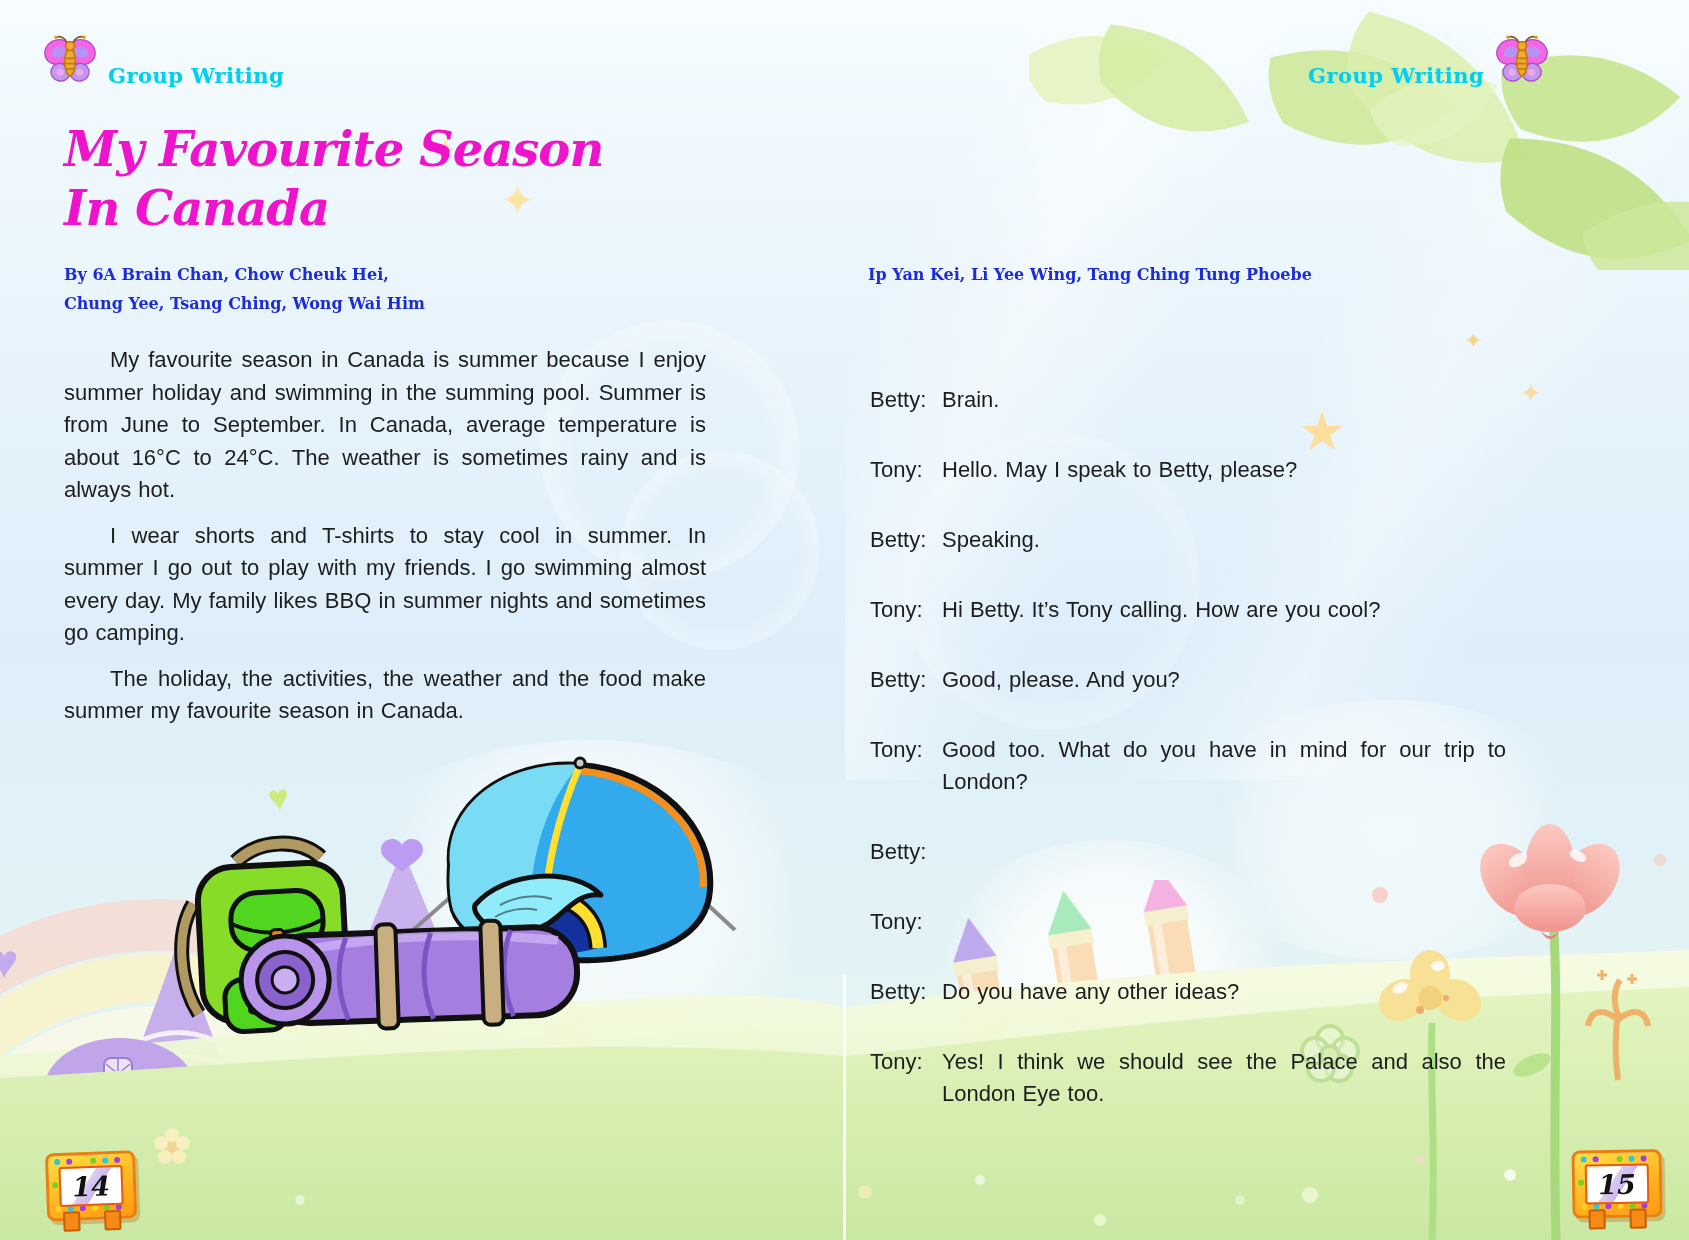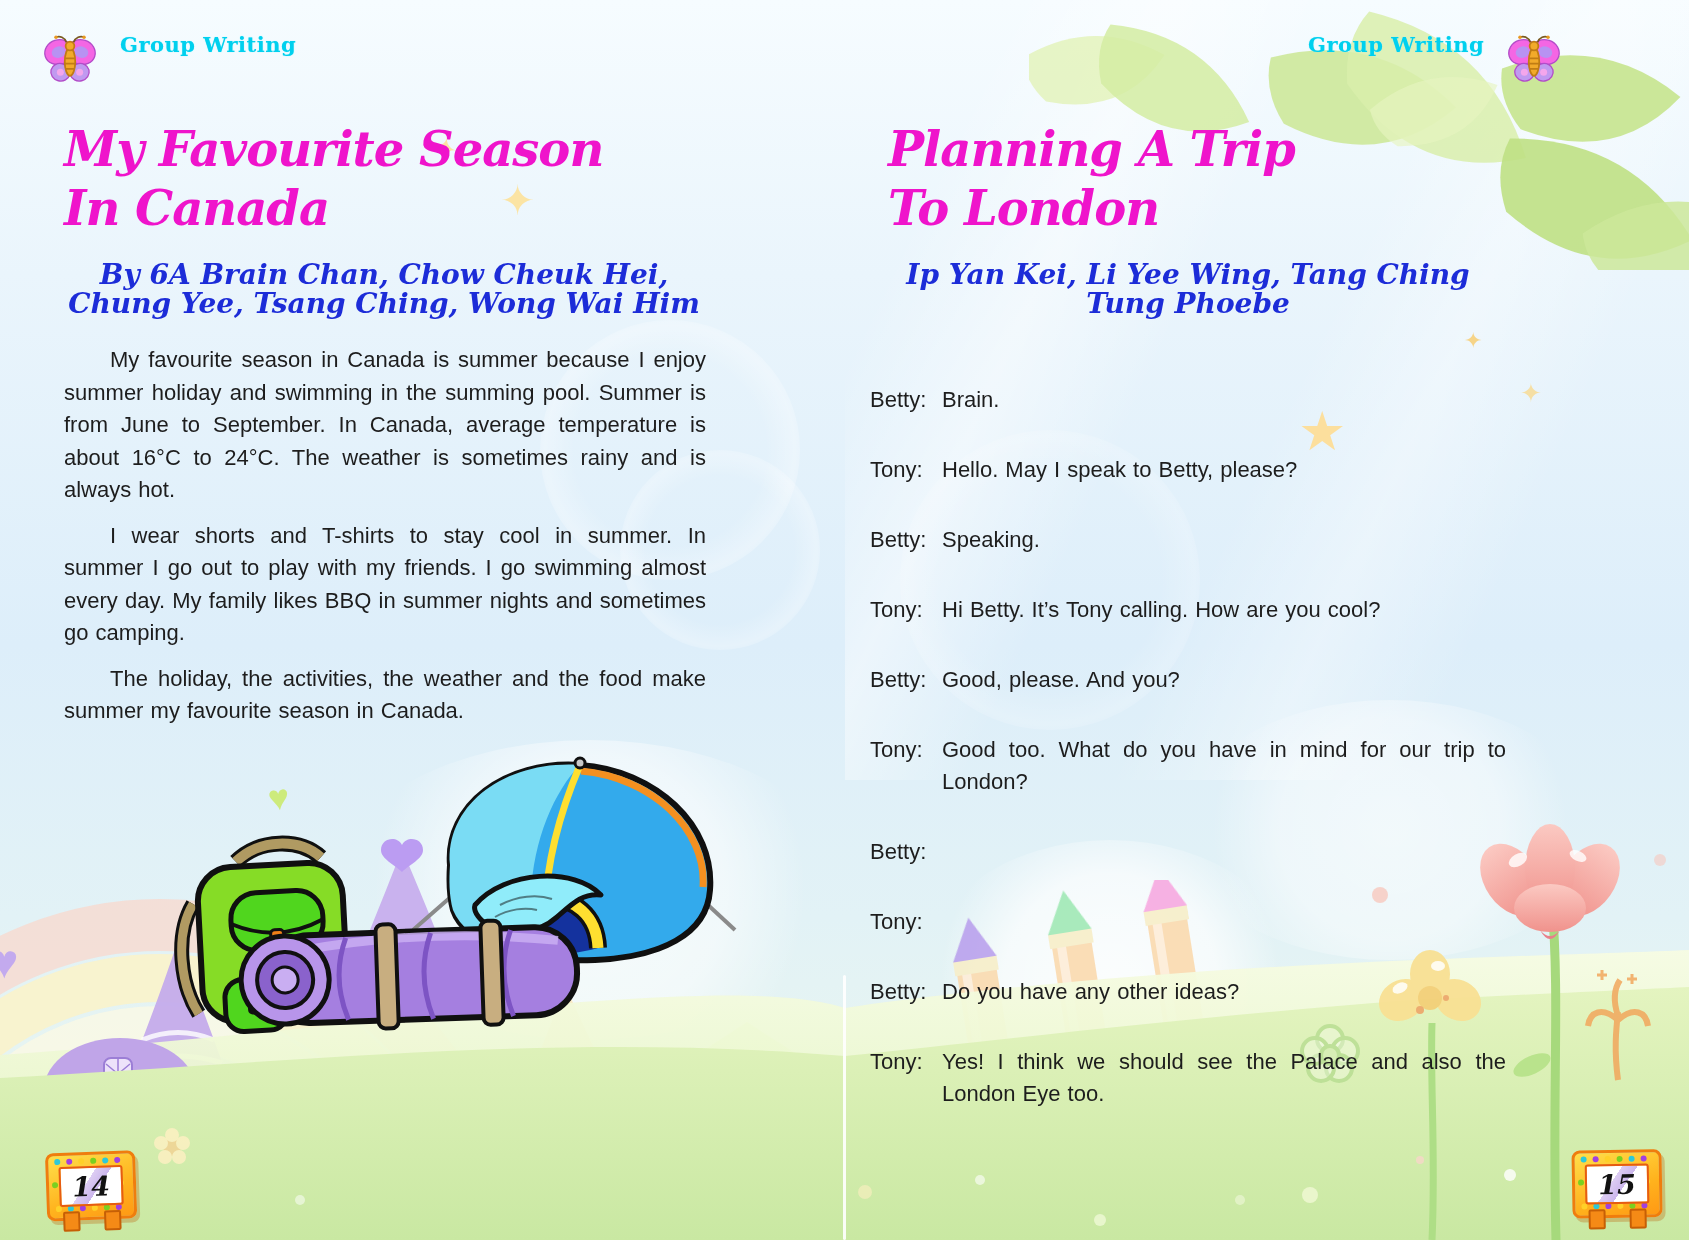--- a/index.html
+++ b/index.html
@@ -10,29 +10,29 @@
   }
   .abs{position:absolute;}
   
   .beam{left:845px;top:0;width:844px;height:780px;pointer-events:none;
     background:linear-gradient(115deg,transparent 14%,rgba(255,255,255,.45) 27%,transparent 40%,transparent 52%,rgba(255,255,255,.33) 64%,transparent 77%);}
   .bokeh{border-radius:50%;pointer-events:none;
     background:radial-gradient(circle,rgba(255,255,255,0) 52%,rgba(255,255,255,.55) 68%,rgba(255,255,255,0) 78%);}
   .cloudblob{border-radius:50%;pointer-events:none;
     background:radial-gradient(circle,rgba(255,255,255,.95) 0%,rgba(255,255,255,.75) 45%,rgba(255,255,255,0) 72%);}
   
-  .hdr{display:flex;align-items:flex-start;gap:22px;}
+  .hdr{display:flex;align-items:flex-end;gap:10px;}
   .hdr-label{font-family:"DejaVu Serif",serif;font-weight:bold;font-size:21px;letter-spacing:.5px;
     color:#00d0ee;text-shadow:0 0 1px #7ceaf8;}
   .butterfly{width:56px;height:56px;}
   
   .title{font-family:"DejaVu Serif",serif;font-style:italic;font-weight:bold;font-size:48px;
     line-height:59px;color:#ef14cb;text-align:left;letter-spacing:-1px;}
-  .byline{font-family:"DejaVu Serif",serif;font-style:italic;font-weight:bold;font-size:28px;
-    line-height:29px;color:#1c2cd8;text-align:center;}
+  .byline{font-family:"DejaVu Serif",serif;font-weight:bold;font-size:16px;
+    line-height:29px;color:#1c2cd8;text-align:left;}
   
   .bodytext{width:642px;}
   .bodytext p{margin:0 0 13px;text-indent:46px;text-align:justify;
     font-size:22px;line-height:32.5px;color:#1d1d1d;word-spacing:1px;}
   
   .dialogue{width:636px;}
   .dlg-row{display:flex;margin-bottom:12px;margin-top:38px;}
   .dlg-speaker{flex:0 0 72px;font-size:22px;line-height:32px;color:#1d1d1d;}
   .dlg-text{flex:1;text-align:justify;font-size:22px;line-height:32px;color:#1d1d1d;word-spacing:1px;}
   
@@ -326,24 +326,20 @@
         <circle cx="43" cy="46" r="4" fill="#f4a6ec"></circle>
       <path d="M28,12 C26,6 20,4 16,6 M36,12 C38,6 44,4 48,6" stroke="#7a5a20" stroke-width="2" fill="none"></path>
       <circle cx="16" cy="6" r="2" fill="#e89820"></circle>
         <circle cx="48" cy="6" r="2" fill="#e89820"></circle>
       <ellipse cx="32" cy="34" rx="6" ry="16" fill="#f2aa2a" stroke="#c07c14" stroke-width="2"></ellipse>
       <circle cx="32" cy="16" r="5" fill="#f2aa2a" stroke="#c07c14" stroke-width="2"></circle>
       <path d="M26,30 h12 M26,36 h12 M27,42 h10" stroke="#c07c14" stroke-width="2"></path>
     </svg>
   </div>
 
-  <div class="abs title" style="left:888px;top:120px;width:620px;">
-    <div>Planning A Trip</div>
-    <div>To London</div>
-  </div>
 
   <div class="abs byline" style="left:868px;top:260px;width:640px;">
     <div>Ip Yan Kei, Li Yee Wing, Tang Ching Tung Phoebe</div>
   </div>
 
   <div class="abs star" style="left:1464px;top:330px;font-size:22px;color:#f6d488;">✦</div>
   <div class="abs star" style="left:1298px;top:404px;font-size:54px;color:#fcdf9d;">★</div>
   <div class="abs star" style="left:1520px;top:380px;font-size:26px;color:#f8dc96;opacity:.85;">✦</div>
 
   <div class="abs dialogue" style="left:870px;top:346px;">

